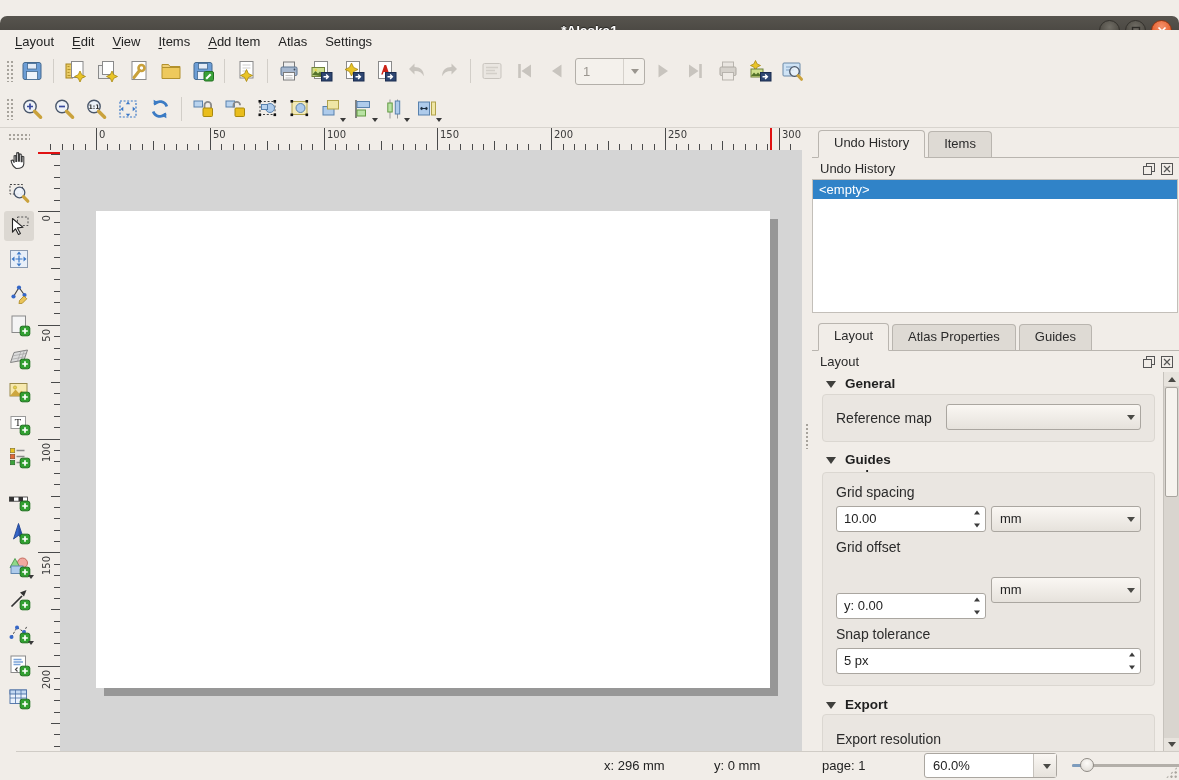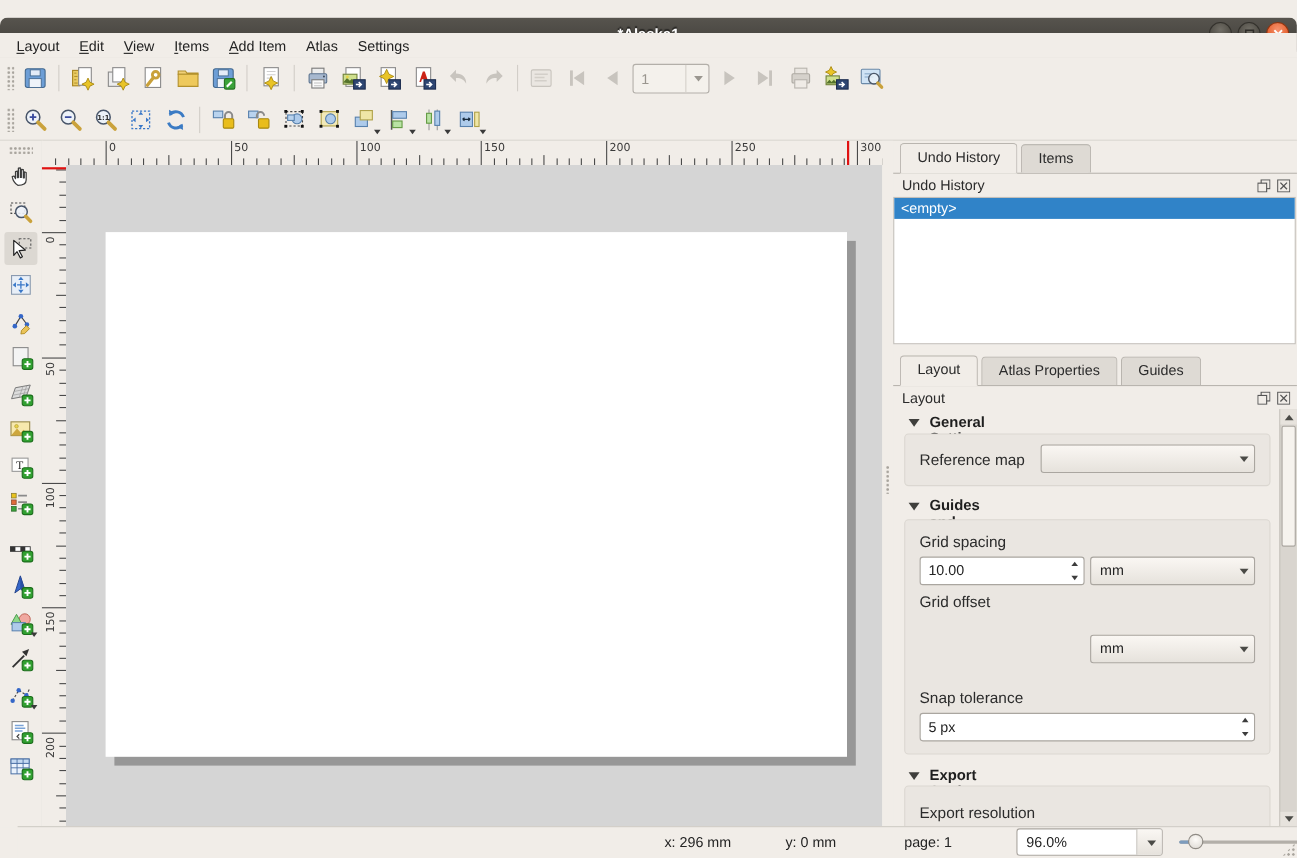--- a/index.html
+++ b/index.html
@@ -800,20 +800,27 @@
           <span class="spin-btns">
               <span class="sb up"></span>
               <span class="sb dn"></span>
             </span>
         </div>
         <div class="combo" style="left:168px;top:33px;width:150px;">
           <span class="combo-val">mm</span>
           <span class="combo-arr"></span>
         </div>
         <span class="glabel" style="left:13px;top:66px;">Grid offset</span>
+        <div class="spin" style="left:13px;top:120px;width:150px;">
+          <span class="spin-val">y: 0.00</span>
+          <span class="spin-btns">
+              <span class="sb up"></span>
+              <span class="sb dn"></span>
+            </span>
+        </div>
         <div class="combo" style="left:168px;top:104px;width:150px;">
           <span class="combo-val">mm</span>
           <span class="combo-arr"></span>
         </div>
         <span class="glabel" style="left:13px;top:153px;">Snap tolerance</span>
         <div class="spin" style="left:13px;top:175px;width:305px;">
           <span class="spin-val">5 px</span>
           <span class="spin-btns">
               <span class="sb up"></span>
               <span class="sb dn"></span>
@@ -837,21 +844,21 @@
       <div class="scroll-btn down"></div>
     </div>
 
   </div>
 
   <div id="statusbar">
     <span class="status-text" style="left:588px;">x: 296 mm</span>
     <span class="status-text" style="left:698px;">y: 0 mm</span>
     <span class="status-text" style="left:806px;">page: 1</span>
     <div class="zoomcombo">
-      <span class="zc-val">96.0%</span>
+      <span class="zc-val">60.0%</span>
       <span class="zc-btn">
           <span class="combo-arr"></span>
         </span>
     </div>
     <div class="slider">
       <span class="sl-track"></span>
       <span class="sl-fill"></span>
       <span class="sl-handle"></span>
     </div>
     <span class="grip"></span>

